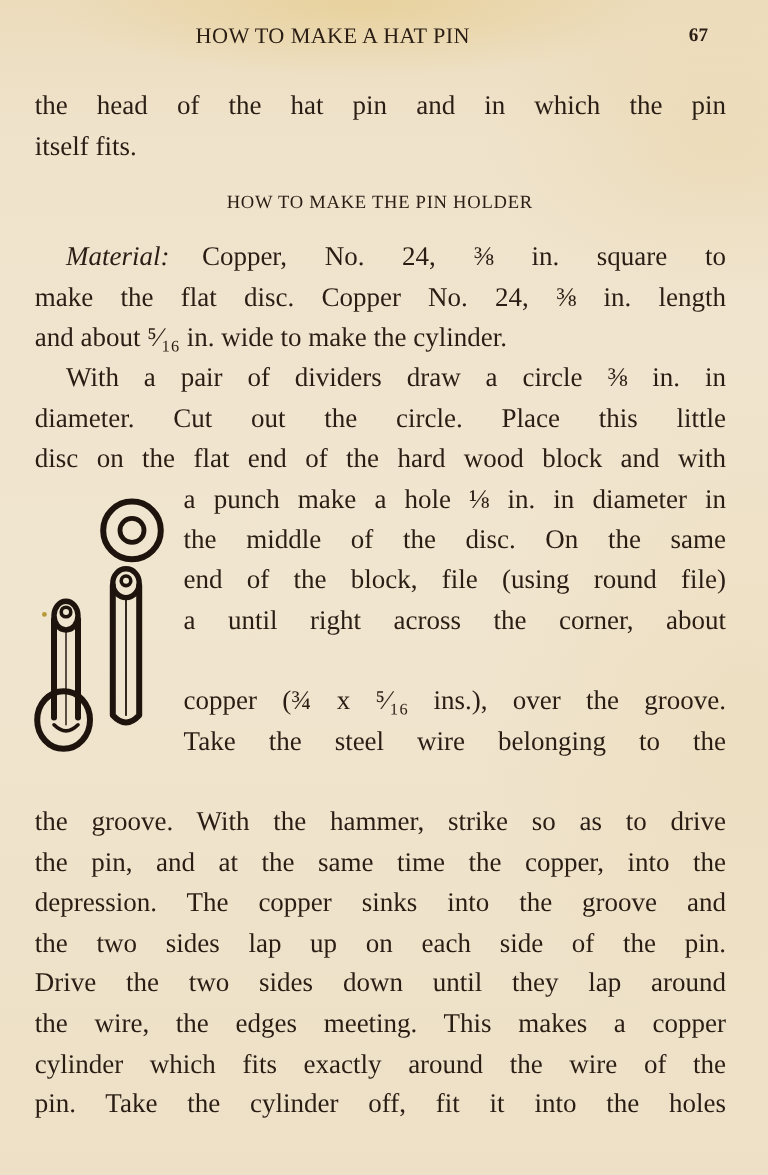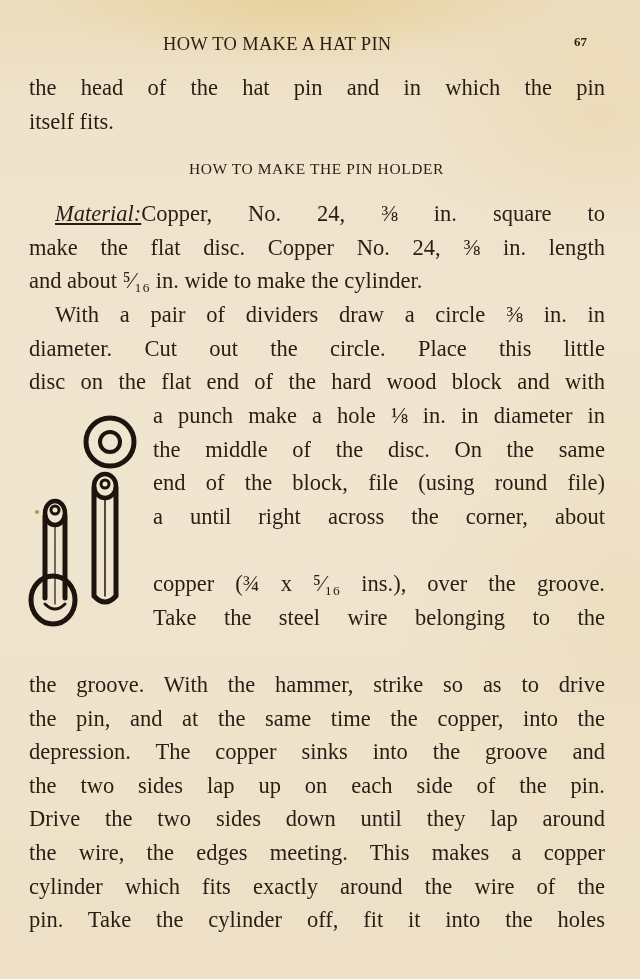--- a/index.html
+++ b/index.html
@@ -19,38 +19,38 @@
       background:
         radial-gradient(ellipse 260px 60px at 300px 4px, rgba(226,196,120,0.45), rgba(226,196,120,0) 100%),
         radial-gradient(ellipse 200px 120px at 600px 120px, rgba(230,205,150,0.35), rgba(230,205,150,0) 100%),
         radial-gradient(ellipse 220px 300px at 620px 600px, rgba(232,210,165,0.30), rgba(232,210,165,0) 100%),
         linear-gradient(180deg, #ecdcbc 0%, #efe3cc 12%, #f0e5cf 50%, #ede0c6 100%);
       color: #2a1d14;
       font-family: "Liberation Serif", "DejaVu Serif", serif;
     }
     .running-head {
       position: absolute;
-      top: 34px;
+      top: 21px;
       left: 0;
       width: 640px;
       height: 24px;
     }
     .running-title {
       position: absolute;
       left: 163px;
       top: 0;
       font-size: 18.5px;
       letter-spacing: 0.3px;
       white-space: nowrap;
     }
     .page-number {
       position: absolute;
       left: 574px;
       top: 0;
-      font-size: 13px;
+      font-size: 16px;
       font-weight: bold;
     }
     .line {
       position: absolute;
       left: 29px;
       width: 576px;
       font-size: 22.5px;
       line-height: 26px;
       white-space: nowrap;
       text-align: justify;
@@ -96,21 +96,21 @@
     <span class="running-title">HOW TO MAKE A HAT PIN</span>
     <span class="page-number">67</span>
   </div>
 
   <div class="line" style="top:75px;">the head of the hat pin and in which the pin</div>
   <div class="line last" style="top:109px;">itself fits.</div>
 
   <div class="subheading">HOW TO MAKE THE PIN HOLDER</div>
 
   <div class="line indent" style="top:201px; display:flex; justify-content:space-between;">
-    <span class="italic" style="margin-right:0;text-decoration:underline;">Material:</span>
+    <span class="italic" style="margin-right:27px;">Material:</span>
     <span style="flex:1; text-align:justify; text-align-last:justify;">Copper, No. 24, ⅜ in. square to</span>
   </div>
   <div class="line" style="top:235px;">make the flat disc.   Copper No. 24, ⅜ in. length</div>
   <div class="line last" style="top:268px;">and about ⁵⁄₁₆ in. wide to make the cylinder.</div>
 
   <div class="line" style="top:336px;">diameter.  Cut out the circle.  Place this little</div>
   <div class="line indent" style="top:302px;">With a pair of dividers draw a circle ⅜ in. in</div>
   <div class="line" style="top:369px;">disc on the flat end of the hard wood block and with</div>
 
   <div class="line wrap" style="top:403px;">a punch make a hole ⅛ in. in diameter in</div>

